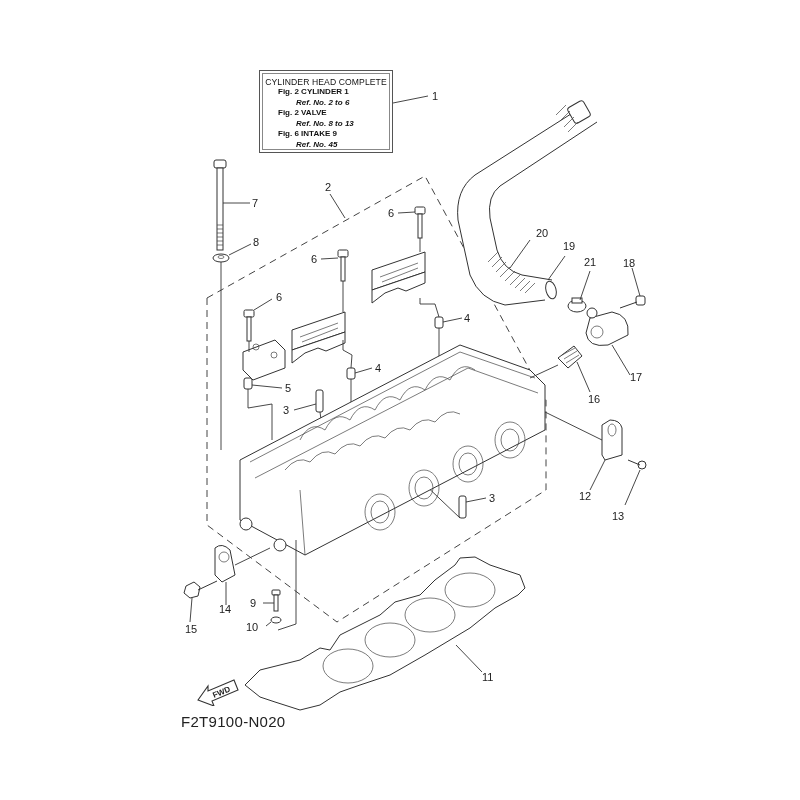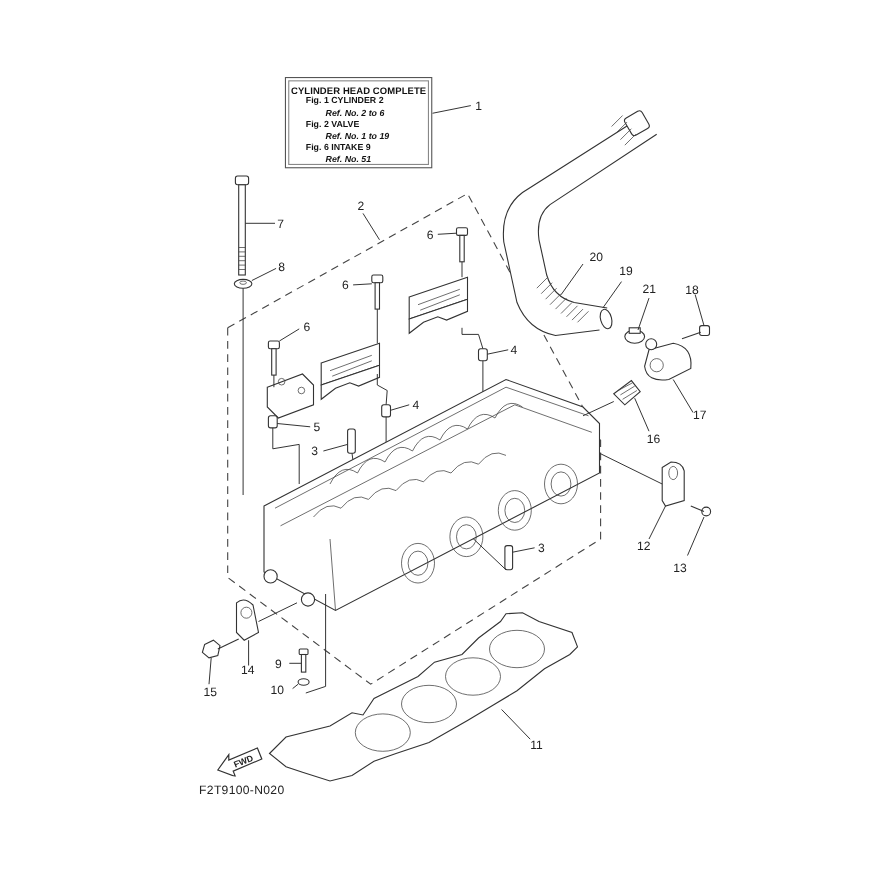--- a/index.html
+++ b/index.html
@@ -7,25 +7,25 @@
          font-family: "Liberation Sans", sans-serif; }
   #diagram { position: absolute; left: 0; top: 0; width: 800px; height: 800px; }
   .ref-label { font-family: "Liberation Sans", sans-serif; font-size: 11px; fill: #222; }
   .ln { stroke: #333; stroke-width: 0.9; fill: none; }
   .part { stroke: #333; stroke-width: 1; fill: #fff; }
   .part-thin { stroke: #444; stroke-width: 0.7; fill: none; }
   .dash { stroke: #444; stroke-width: 1; fill: none; stroke-dasharray: 7 5; }
   .infobox { position: absolute; left: 259px; top: 70px; width: 134px; height: 83px;
              border: 1.5px solid #555; outline: 1px solid #888; outline-offset: -4px;
              background: #fff; box-sizing: border-box; text-align: left; }
-  .infobox .ttl { font-weight: bold; font-size: 8.6px; text-align: center; margin-top: 6px; color: #111; letter-spacing: 0.1px; }
+  .infobox .ttl { font-weight: normal; font-size: 8.6px; text-align: center; margin-top: 6px; color: #111; letter-spacing: 0.1px; }
   .infobox .row { font-weight: bold; font-size: 8px; color: #111; line-height: 10.5px; }
   .infobox .fig { padding-left: 18px; }
   .infobox .ref { padding-left: 36px; font-style: italic; }
-  .figcode { position: absolute; left: 181px; top: 713px; font-size: 11px; color: #222; letter-spacing: 0.3px; }
+  .figcode { position: absolute; left: 181px; top: 713px; font-size: 15px; color: #222; letter-spacing: 0.3px; }
   .fwd { position: absolute; left: 196px; top: 676px; }
 </style>
 </head>
 <body>
 
 <svg id="diagram" viewBox="0 0 800 800">
 
   <g>
     <polyline class="dash" points="207,298 207,525 337,622 546,490 546,400"></polyline>
     <polyline class="dash" points="207,298 425,176 546,400"></polyline>
@@ -259,26 +259,26 @@
     <text class="ref-label" x="630" y="381">17</text>
     <text class="ref-label" x="623" y="267">18</text>
     <text class="ref-label" x="563" y="250">19</text>
     <text class="ref-label" x="536" y="237">20</text>
     <text class="ref-label" x="584" y="266">21</text>
   </g>
 </svg>
 
 <div class="infobox">
   <div class="ttl">CYLINDER HEAD COMPLETE</div>
-  <div class="row fig">Fig.  1 CYLINDER 2</div>
+  <div class="row fig">Fig.  2 CYLINDER 1</div>
   <div class="row ref">Ref. No. 2 to 6</div>
   <div class="row fig">Fig.  2 VALVE</div>
-  <div class="row ref">Ref. No. 1 to 19</div>
+  <div class="row ref">Ref. No. 8 to 13</div>
   <div class="row fig">Fig.  6 INTAKE 9</div>
-  <div class="row ref">Ref. No. 51</div>
+  <div class="row ref">Ref. No. 45</div>
 </div>
 
 <svg class="fwd" width="46" height="30" viewBox="0 0 46 30">
   <polygon points="2,24 12,10 12,15 38,4 42,14 16,25 18,30" fill="#fff" stroke="#333" stroke-width="1.1"></polygon>
   <text x="16" y="20" font-size="8" font-weight="bold" fill="#222" transform="rotate(-22 22 16)" font-family="Liberation Sans, sans-serif">FWD</text>
 </svg>
 
 <div class="figcode">F2T9100-N020</div>
 
 </body></html>

